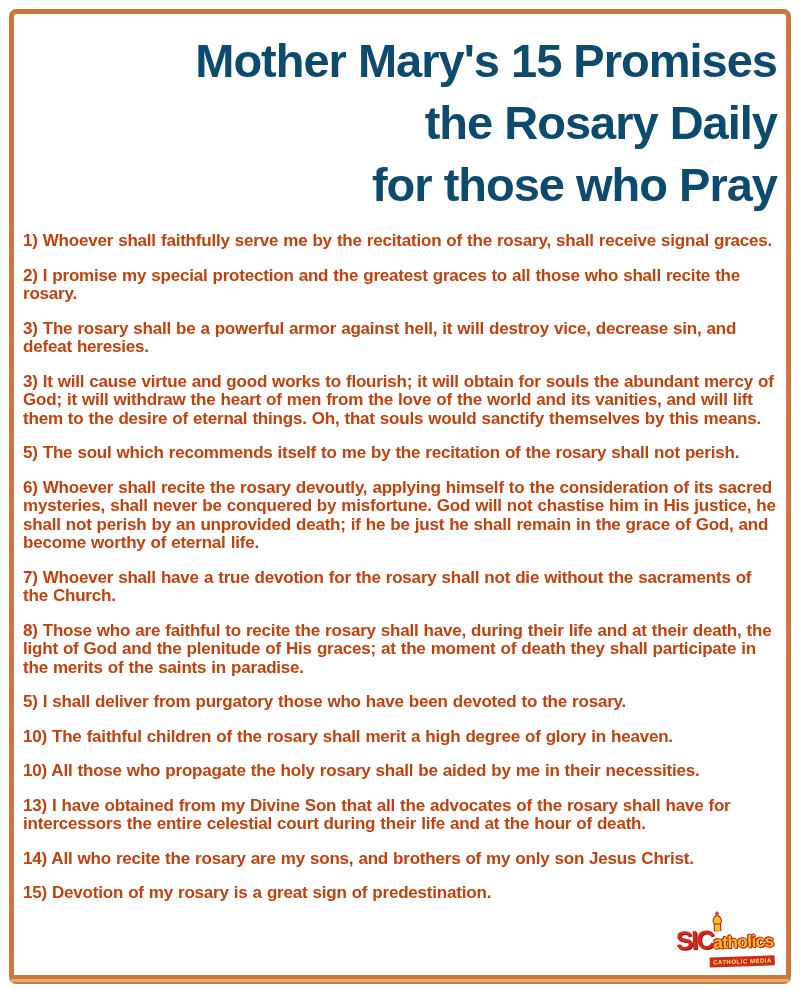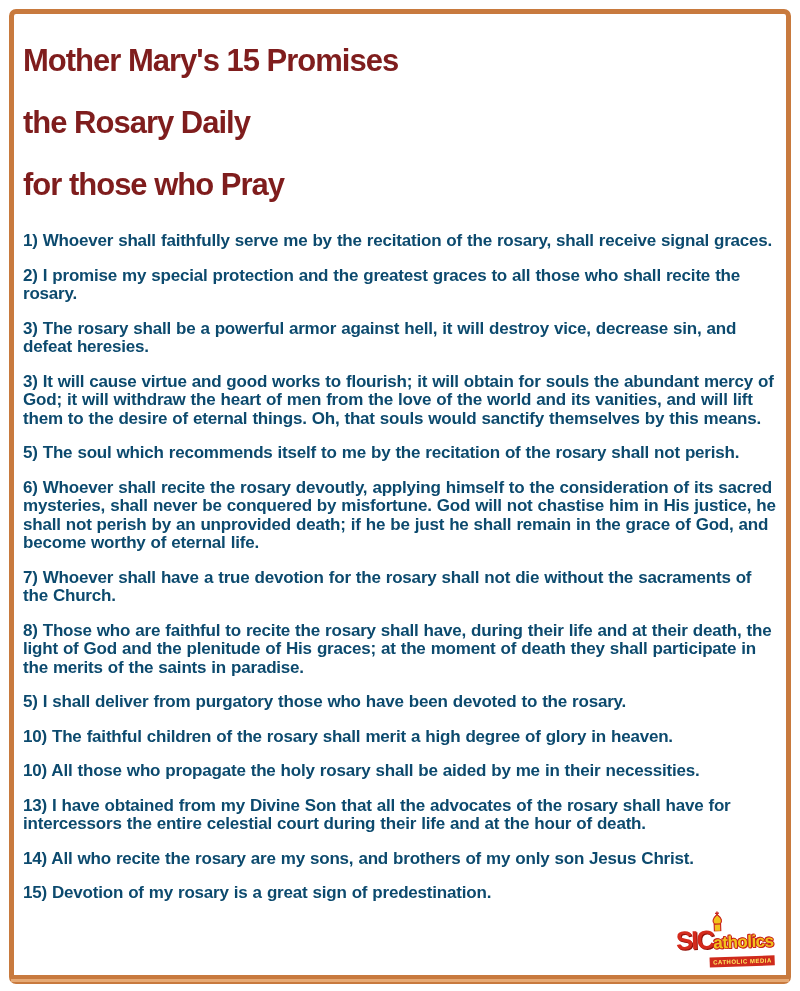--- a/index.html
+++ b/index.html
@@ -36,34 +36,34 @@
     background: #e6a974;
   }
   .content {
     position: absolute;
     inset: 0;
     padding: 12px 9px 6px 9px;
     overflow: hidden;
   }
   .title {
     margin: 4px 0 10px 0;
-    text-align: left;
+    text-align: right;
     font-weight: bold;
-    font-size: 31px;
+    font-size: 47px;
     line-height: 62px;
     letter-spacing: -1px;
-    color: #7f1d1d;
+    color: #0c4a6e;
   }
   .promise {
     margin: 16px 0 7px 0;
     font-size: 17px;
     font-weight: bold;
     line-height: 18.5px;
     letter-spacing: -0.2px;
-    color: #0c4a6e;
+    color: #c2410c;
     word-spacing: 0.5px;
   }
   
   .logo {
     position: absolute;
     right: 10px;
     bottom: 8px;
     width: 100px;
     height: 50px;
     transform: rotate(-2deg);

